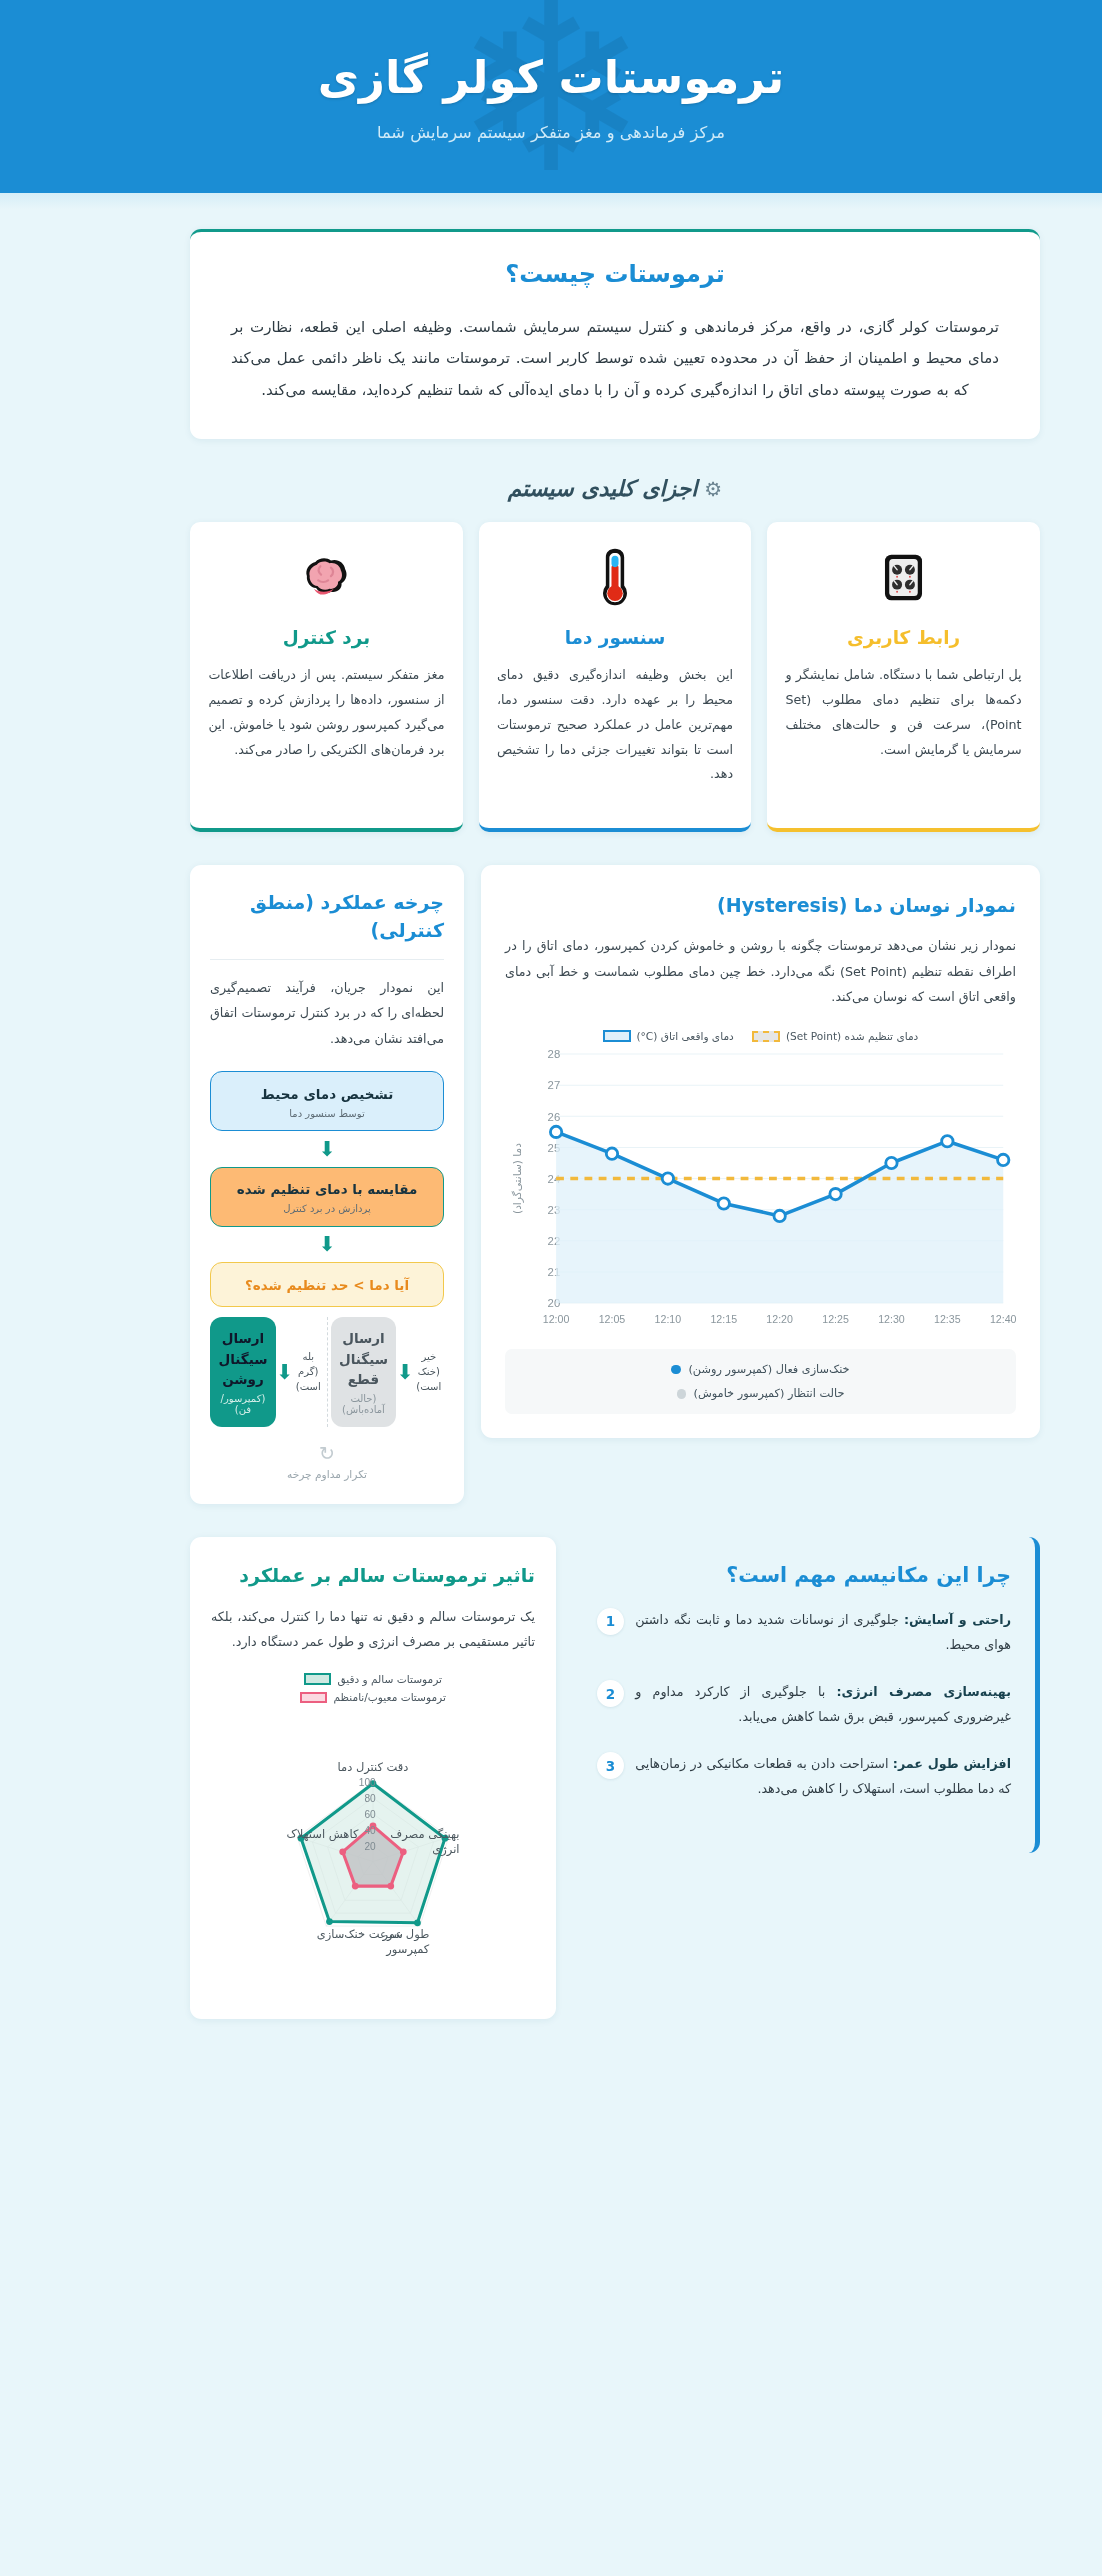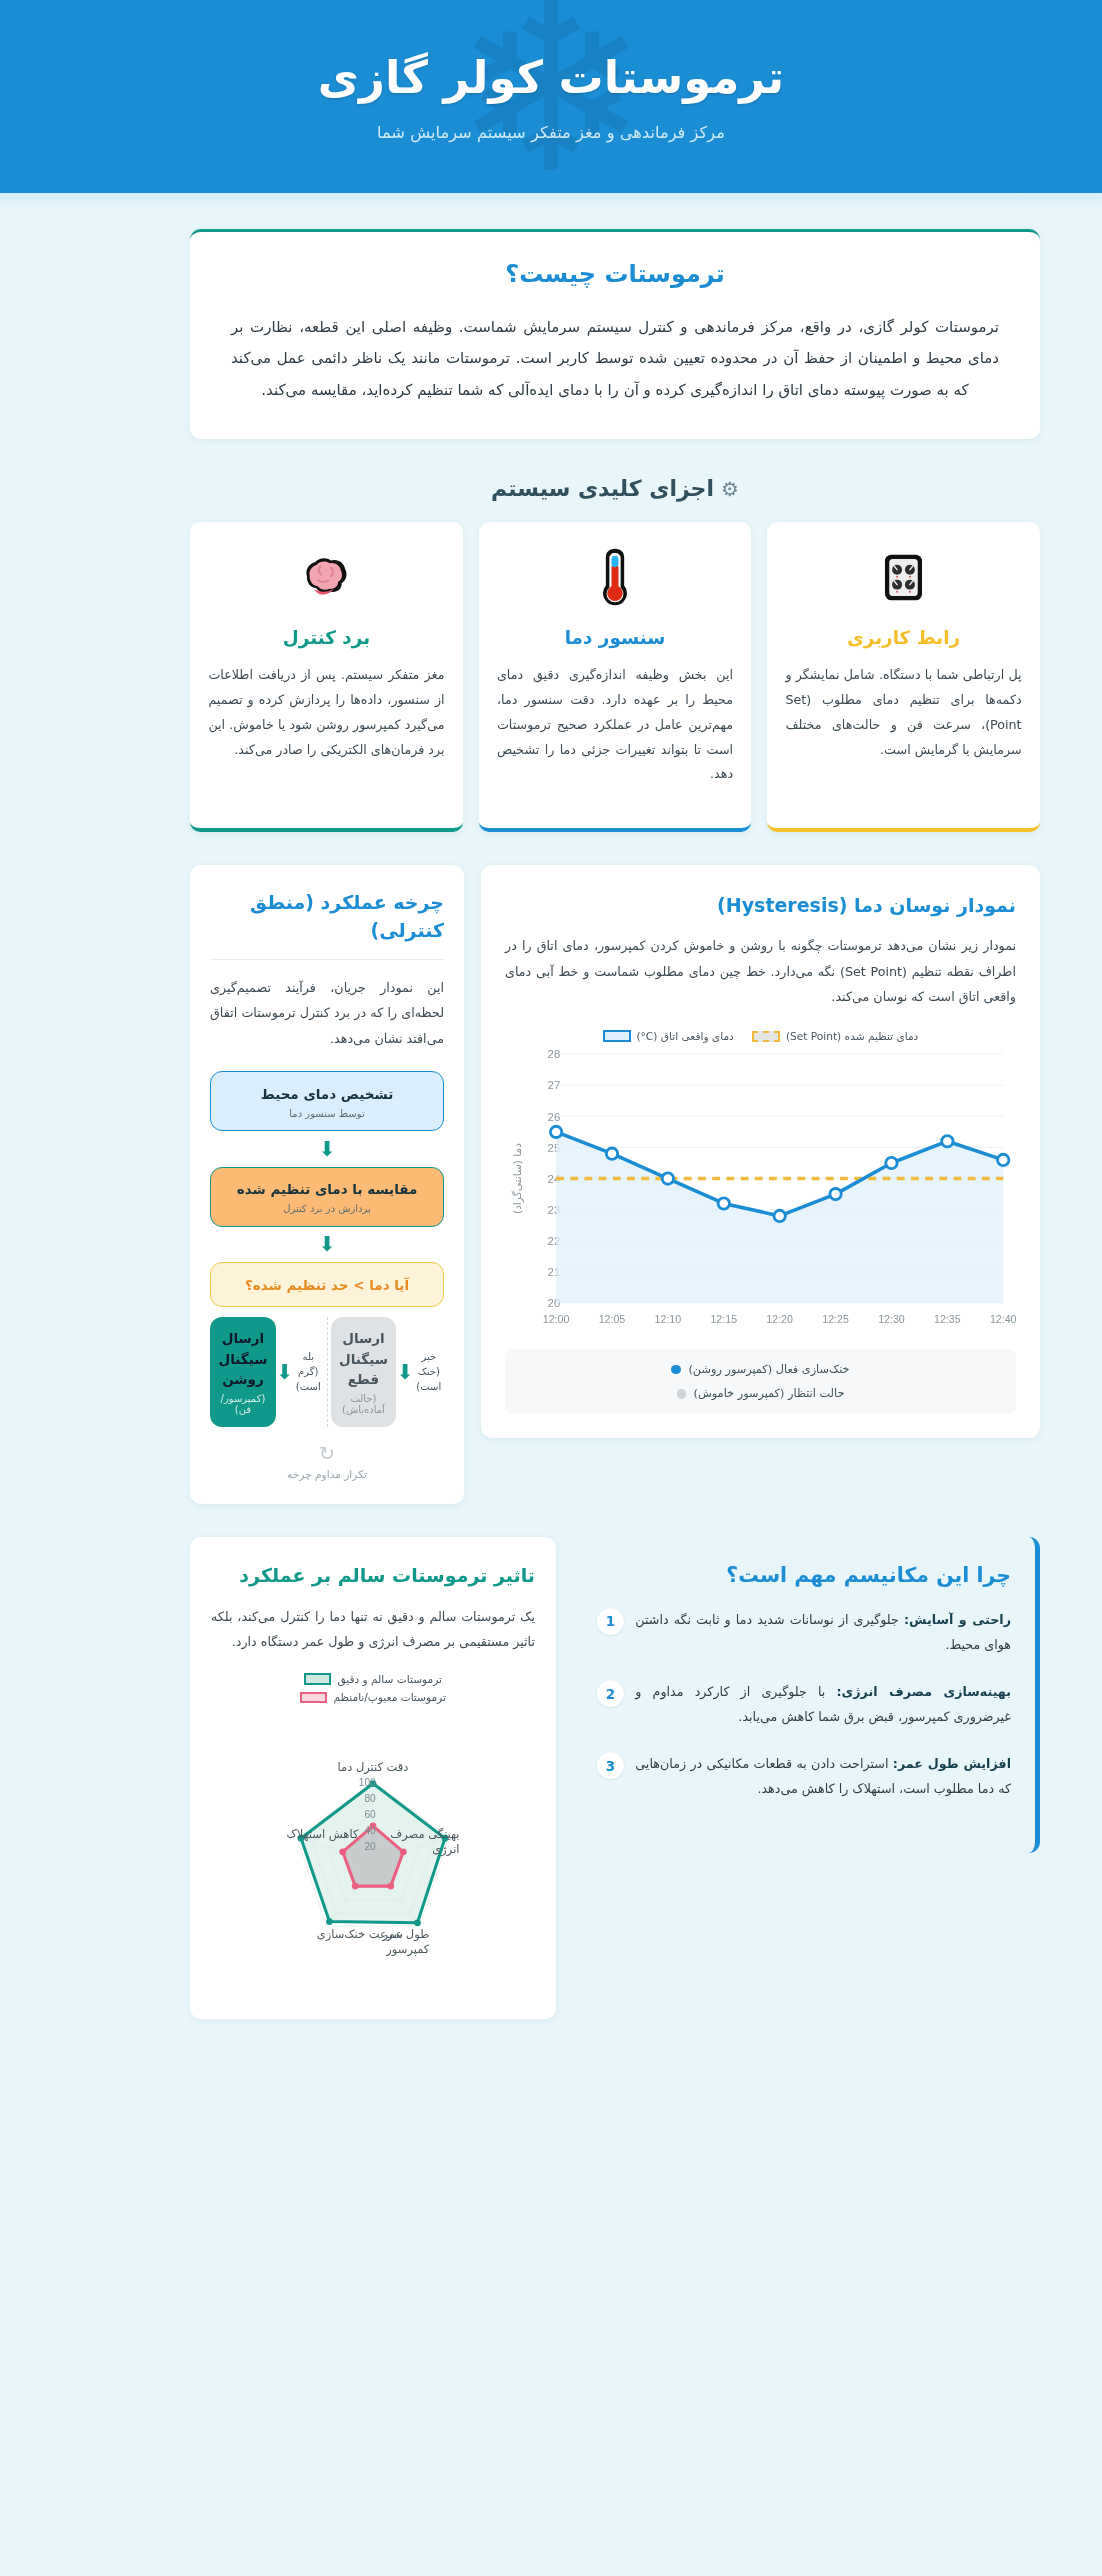--- a/index.html
+++ b/index.html
@@ -82,20 +82,21 @@
     text-align-last: center;
   }
 
   
   .section-title {
     margin: 37px 0 21px 0;
     text-align: center;
     color: #31505e;
     font-size: 22px;
     font-weight: bold;
+    font-style: italic;
   }
   .section-title .gear { font-size: 20px; margin-left: 7px; color: #6b8491; }
 
   
   .cards-row {
     display: flex;
     gap: 15.6px;
     justify-content: space-between;
   }
   .comp-card {

